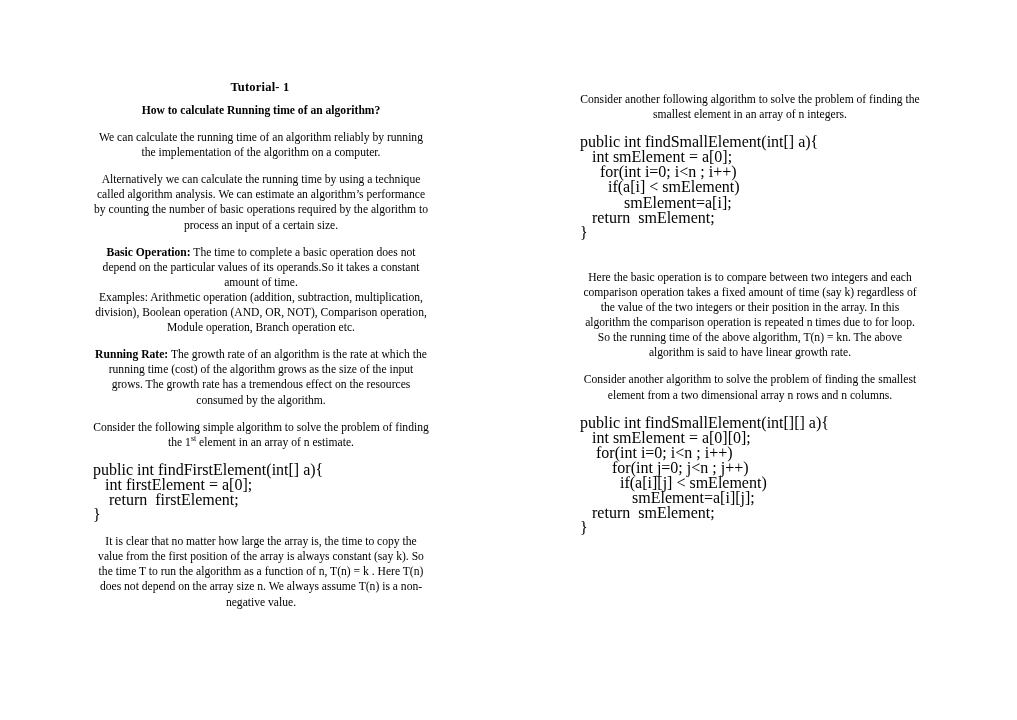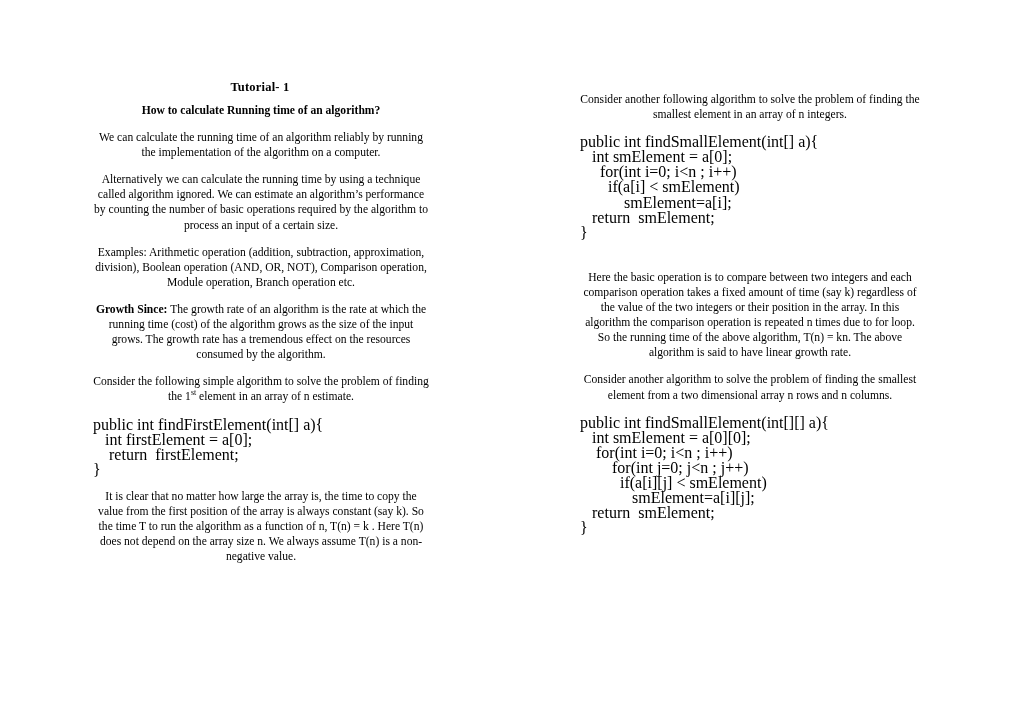--- a/index.html
+++ b/index.html
@@ -81,27 +81,30 @@
   <div class="doc-title">Tutorial- 1</div>
 
   <div class="col col-left">
 
     <p class="para">
       <b>How to calculate Running time of an algorithm?</b>
     </p>
 
     <p class="para">We can calculate the running time of an algorithm reliably by running the implementation of the algorithm on a computer.</p>
 
-    <p class="para">Alternatively we can calculate the running time by using a technique called algorithm ignored. We can estimate an algorithm’s performance by counting the number of basic operations required by the algorithm to process an input of a certain size.</p>
+    <p class="para">Alternatively we can calculate the running time by using a technique called algorithm analysis. We can estimate an algorithm’s performance by counting the number of basic operations required by the algorithm to process an input of a certain size.</p>
 
-    <p class="para">Examples: Arithmetic operation (addition, subtraction, approximation, division), Boolean operation (AND, OR, NOT), Comparison operation, Module operation, Branch operation etc.</p>
+    <p class="para tight">
+      <b>Basic Operation:</b><span> The time to complete a basic operation does not depend on the particular values of its operands.So it takes a constant amount of time.</span>
+    </p>
+    <p class="para">Examples: Arithmetic operation (addition, subtraction, multiplication, division), Boolean operation (AND, OR, NOT), Comparison operation, Module operation, Branch operation etc.</p>
 
 
     <p class="para">
-      <b>Growth Since:</b><span> The growth rate of an algorithm is the rate at which the running time (cost) of the algorithm grows as the size of the input grows. The growth rate has a tremendous effect on the resources consumed by the algorithm.</span>
+      <b>Running Rate:</b><span> The growth rate of an algorithm is the rate at which the running time (cost) of the algorithm grows as the size of the input grows. The growth rate has a tremendous effect on the resources consumed by the algorithm.</span>
     </p>
 
     <p class="para">
       <span>Consider the following simple algorithm to solve the problem of finding the 1</span><sup>st</sup><span> element in an array of n estimate.</span>
     </p>
 
     <div class="code">public int findFirstElement(int[] a){
    int firstElement = a[0];
     return  firstElement;
 }</div>

